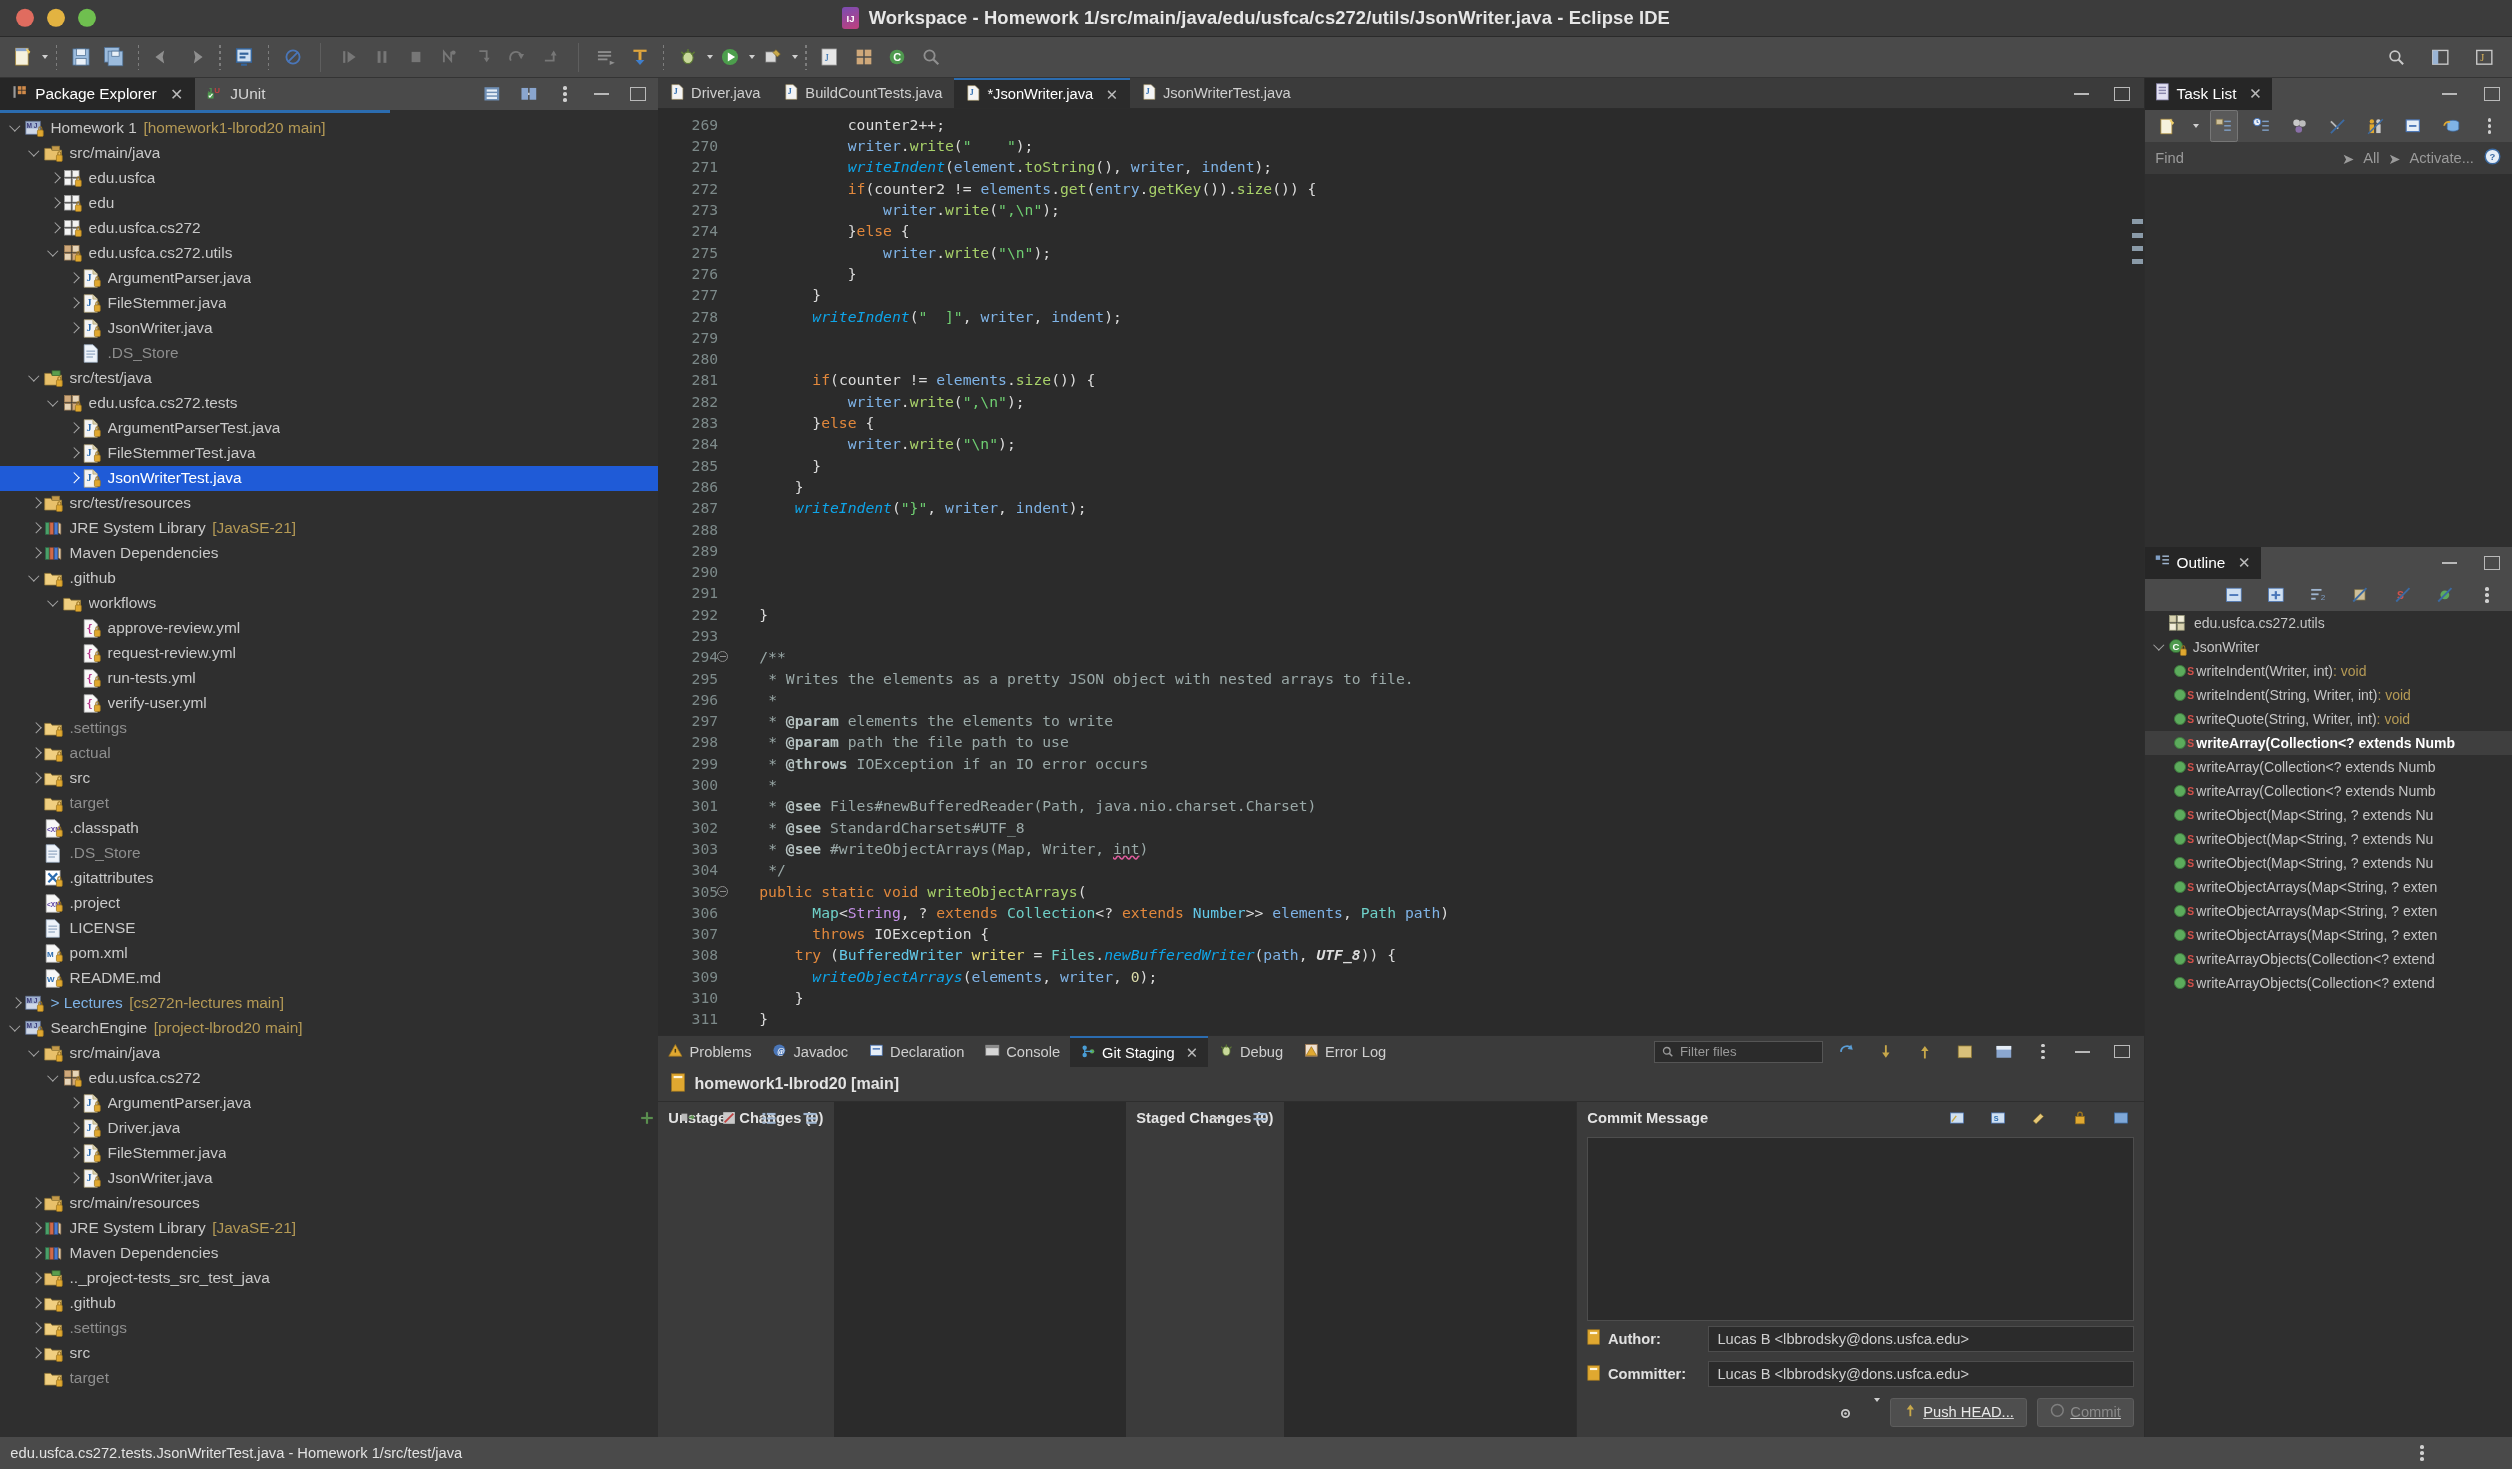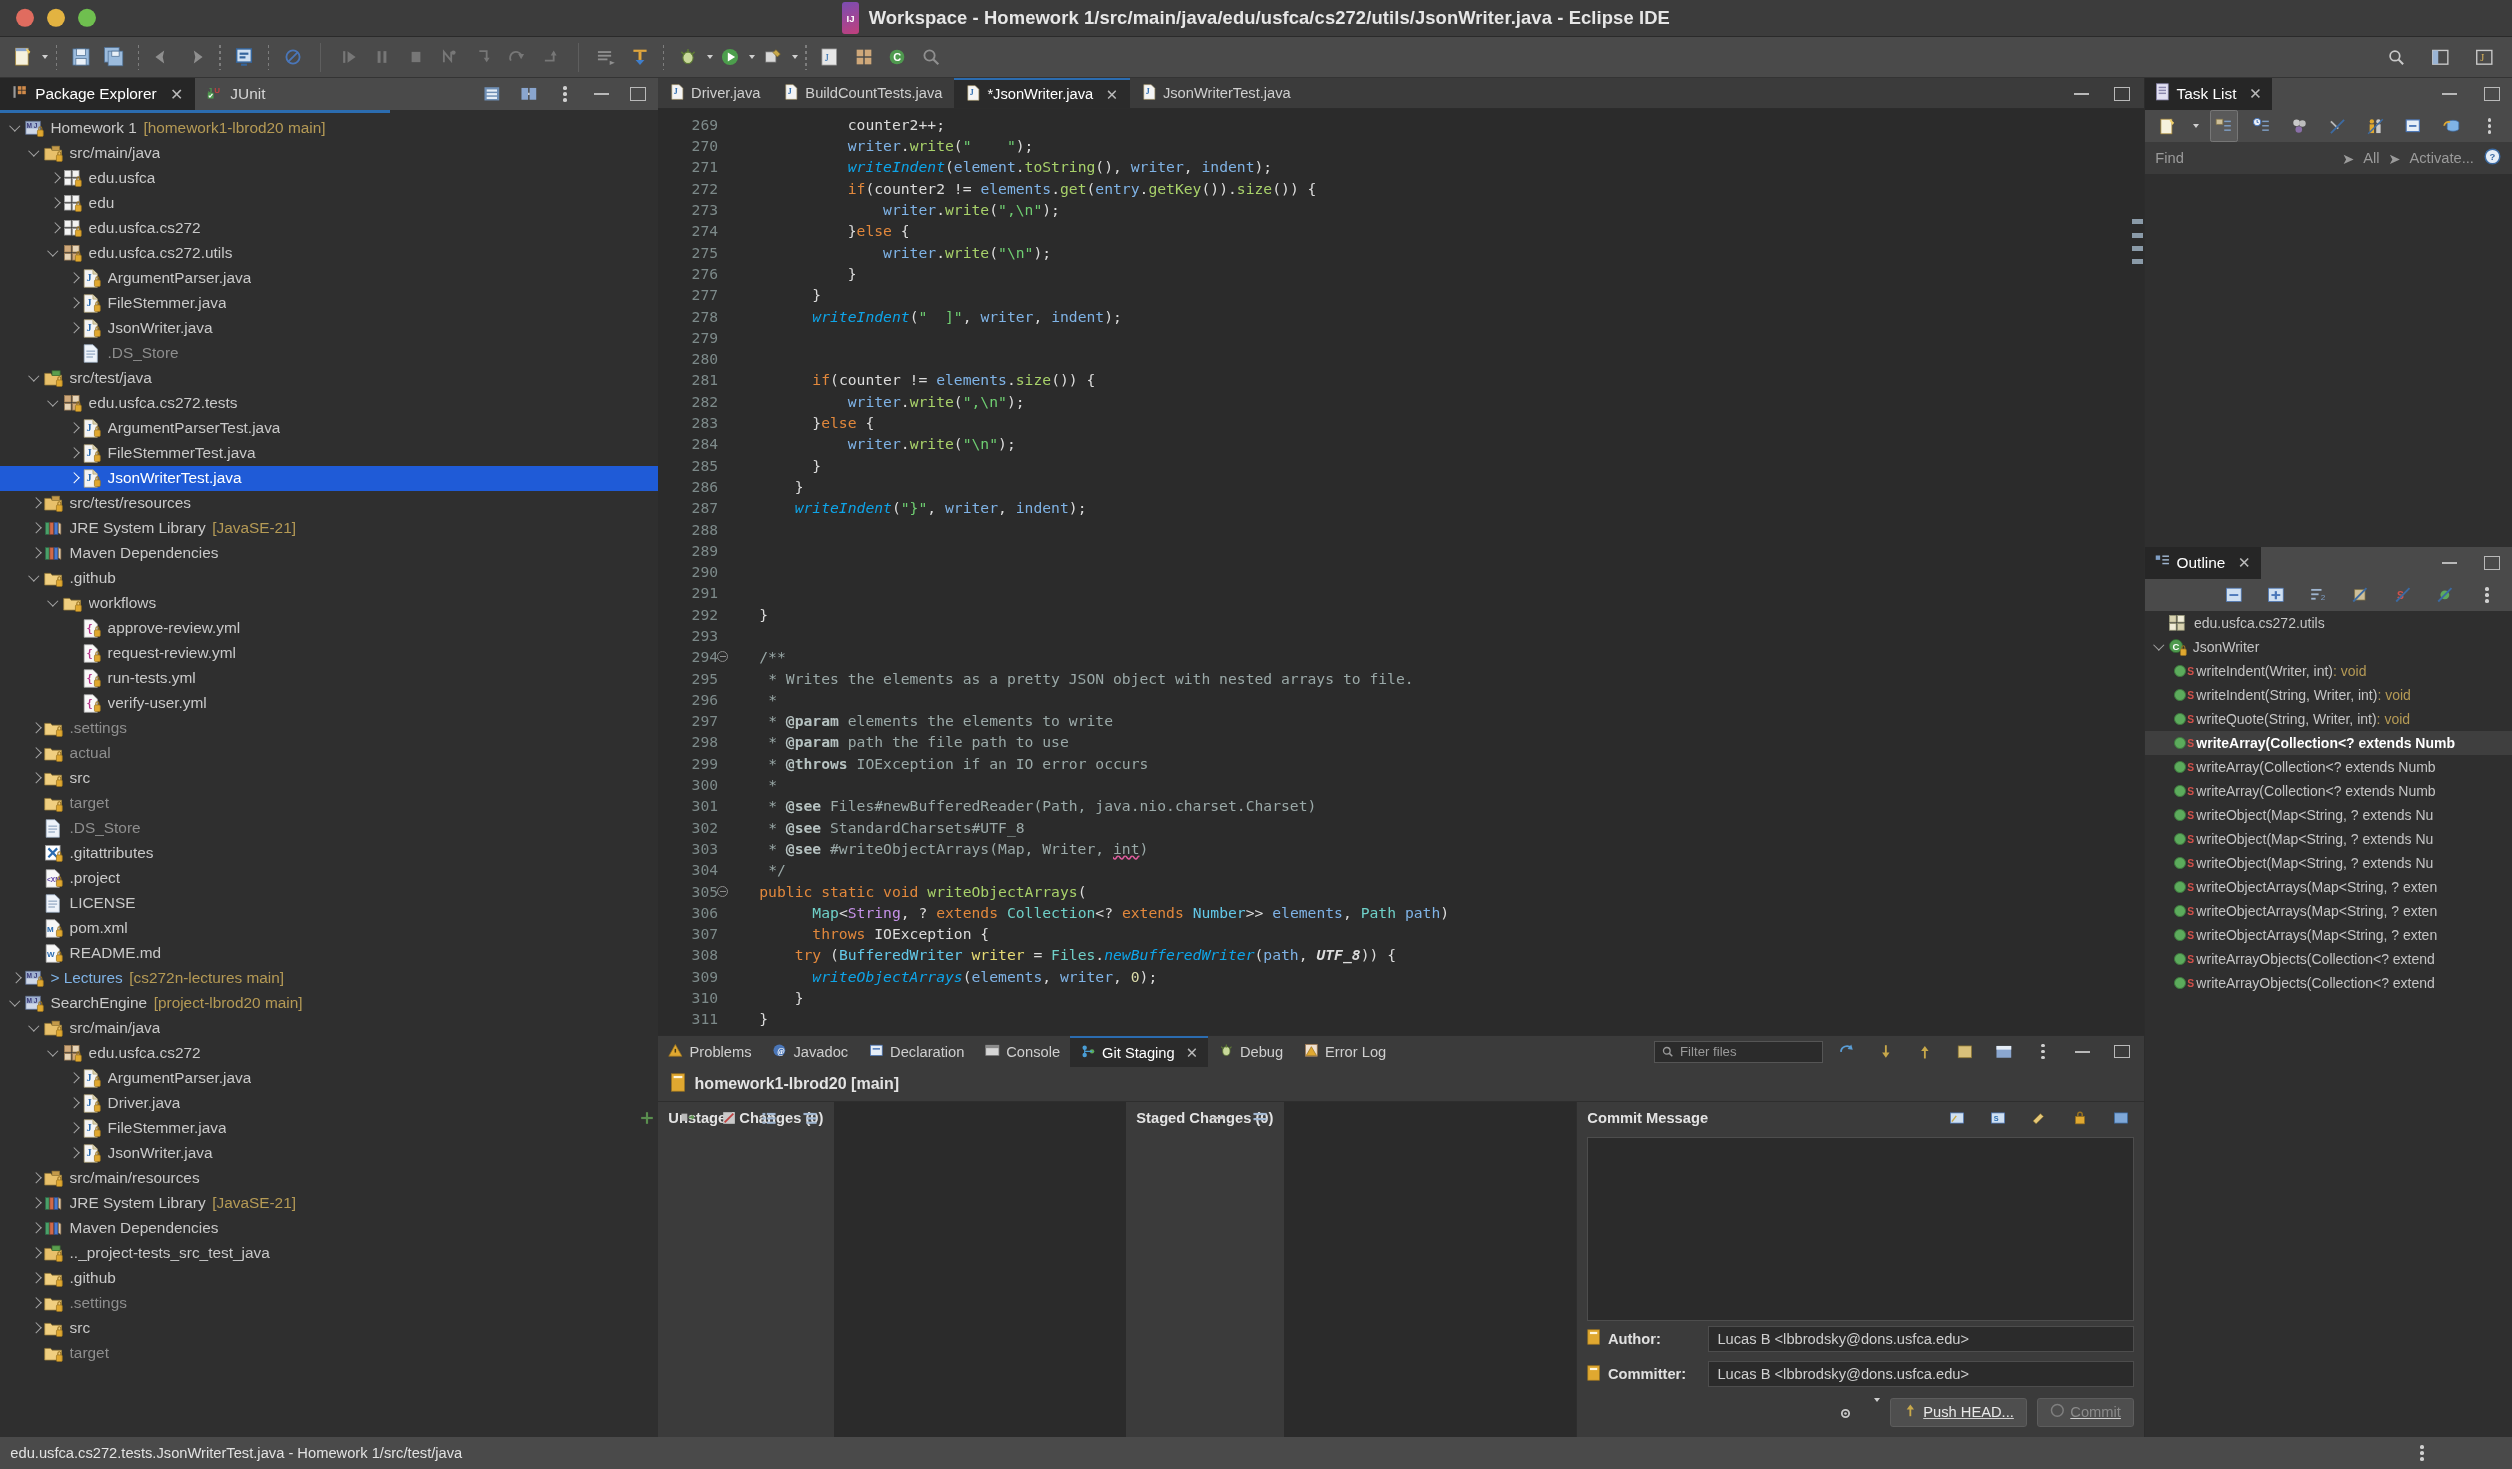--- a/index.html
+++ b/index.html
@@ -15,21 +15,21 @@
   
   .titlebar {
     height: 37px; background: #3c3c3c; position: relative;
     display: flex; align-items: center; justify-content: center;
     border-bottom: 0.7px solid #2a2a2a; flex: 0 0 37px;
   }
   .traffic { position: absolute; left: 16px; top: 50%; transform: translateY(-50%); display: flex; gap: 12.5px; }
   .traffic i { width: 18.4px; height: 18.4px; border-radius: 50%; display: block; }
   .tl-red { background: #e06c5f; } .tl-yel { background: #e3b341; } .tl-grn { background: #6fbf4f; }
   .title-wrap { display: flex; align-items: center; gap: 9.6px; }
-  .title-icon { width: 17px; height: 32px; border-radius: 2.9px;
+  .title-icon { width: 17px; height: 22px; border-radius: 2.9px;
     background: linear-gradient(160deg,#7a4db3,#c0407c); display:flex;align-items:center;justify-content:center;
     font-size: 9.6px; color:#fff; font-weight:bold; }
   .title-text { font-size: 18.4px; color: #e6e6e6; font-weight: bold; letter-spacing: 0.1px; white-space: nowrap; }
 
   
   .toolbar {
     height: 41px; background: #4a4a4a; display: flex; align-items: center;
     padding: 0 7.4px; gap: 1.5px; border-bottom: 0.7px solid #343434; flex: 0 0 41px; position: relative;
   }
   .tbtn { width: 32px; height: 32px; display: flex; align-items: center; justify-content: center; position: relative; }
@@ -726,20 +726,31 @@
           </div>
           <div class="row">
             <span style="width: 28px; flex: 0 0 auto;"></span>
             <span class="arrow"></span>
             <span class="ico"><svg width="19" height="19" viewBox="0 0 26 26">
                 <path d="M1 6 h8 l2 2.5 h13 V22 H1 Z" fill="#f0cf80" stroke="#9c7f3a"></path>
                 <rect x="17" y="15" width="8" height="9" rx="1.5" fill="#e0a830" stroke="#9a7320"></rect>
                 <path d="M19 15 v-2.5 a2 2 0 0 1 4 0 V15" stroke="#9a7320" stroke-width="1.5" fill="none"></path>
               </svg></span>
             <span class="lbl dim">target</span>
+          </div>
+          <div class="row">
+            <span style="width: 28px; flex: 0 0 auto;"></span>
+            <span class="arrow"></span>
+            <span class="ico"><svg width="19" height="19" viewBox="0 0 26 26" style="font-size:21px">
+                <path d="M3 1 h12 l6 6 v18 H3 Z" fill="#f8f8f8" stroke="#b0b0b0"></path>
+                <text x="4" y="18" font-size="9" fill="#5a3fa0" font-family="sans-serif" font-weight="bold">&lt;XM</text>
+                <rect x="17" y="15" width="8" height="9" rx="1.5" fill="#e0a830" stroke="#9a7320"></rect>
+                <path d="M19 15 v-2.5 a2 2 0 0 1 4 0 V15" stroke="#9a7320" stroke-width="1.5" fill="none"></path>
+              </svg></span>
+            <span class="lbl">.classpath</span>
           </div>
           <div class="row">
             <span style="width: 28px; flex: 0 0 auto;"></span>
             <span class="arrow"></span>
             <span class="ico"><svg width="19" height="19" viewBox="0 0 26 26">
                 <path d="M3 1 h12 l6 6 v18 H3 Z" fill="#eef3fa" stroke="#9fb2c8"></path>
                 <rect x="6" y="9" width="12" height="1.6" fill="#8fa6c0"></rect>
                 <rect x="6" y="13" width="12" height="1.6" fill="#8fa6c0"></rect>
                 <rect x="6" y="17" width="9" height="1.6" fill="#8fa6c0"></rect>
               </svg></span>

